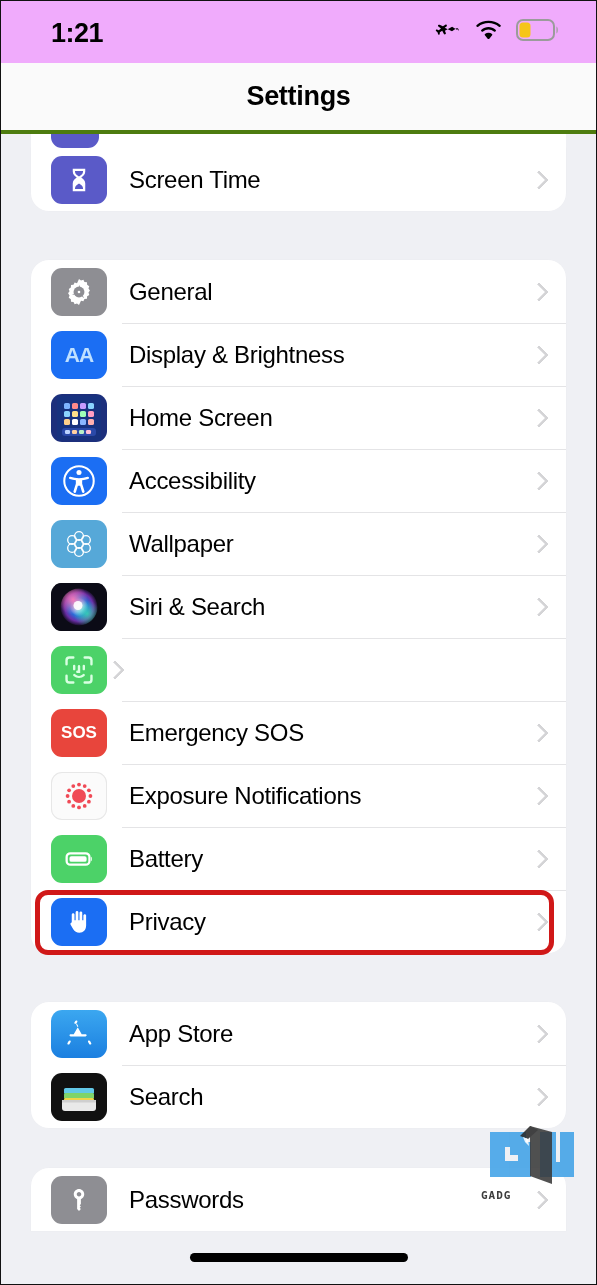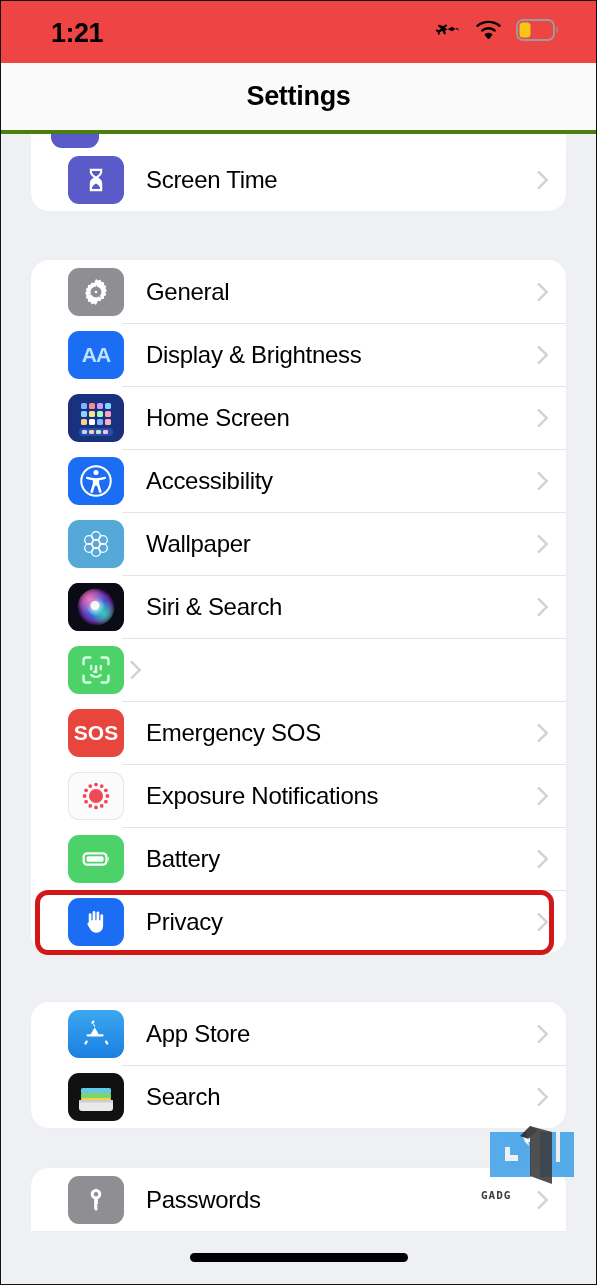--- a/index.html
+++ b/index.html
@@ -13,21 +13,21 @@
   }
   #phone {
     position:absolute; inset:0;
     background:#eff0f4;
     overflow:hidden;
   }
 
   
   .statusbar {
     position:absolute; top:0; left:0; width:100%; height:62px;
-    background:#ef4444;
+    background:#f0abfc;
     display:flex; align-items:center; justify-content:space-between;
     padding:0 36px 0 50px;
     z-index:30;
   }
   .sb-time {
     font-size:27px; font-weight:700; color:#000; letter-spacing:-0.5px;
     margin-top:2px;
   }
   .sb-right { display:flex; align-items:center; gap:13px; }
 
@@ -63,21 +63,21 @@
     overflow:hidden;
     box-shadow:0 0 0 .5px rgba(0,0,0,.015);
   }
   .card.clip-top { border-top-left-radius:0; border-top-right-radius:0; }
   .card.clip-bot { border-bottom-left-radius:0; border-bottom-right-radius:0; }
 
   .row {
     position:relative;
     display:flex; align-items:center;
     height:63px;
-    padding-left:37px;
+    padding-left:20px;
     padding-right:22px;
   }
   .row + .row::before {
     content:""; position:absolute; left:91px; right:0; top:0;
     height:1px; background:#e4e4e6;
   }
   .row-label {
     flex:1;
     font-size:24px;
     color:#000;
@@ -326,21 +326,21 @@
               <path d="M12 9.4v3.8h-1.2"></path>
               <path d="M8.7 15.6c1.9 1.7 4.7 1.7 6.6 0"></path>
             </g>
           </svg>
         </span>
         <span class="chev"></span>
       </div>
 
       <div class="row">
         <span class="ic" style="background:#e8453c;">
-          <span style="font-size:21px;font-weight:700;color:#fff;letter-spacing:0px;line-height:1;font-family:'Liberation Sans',sans-serif;">SOS</span>
+          <span style="font-size:17px;font-weight:700;color:#fff;letter-spacing:0px;line-height:1;font-family:'Liberation Sans',sans-serif;">SOS</span>
         </span>
         <span class="row-label">Emergency SOS</span>
         <span class="chev"></span>
       </div>
 
       <div class="row">
         <span class="ic" style="background:#fbfbfb;box-shadow:inset 0 0 0 1px #e7e7e7;">
           <svg width="40" height="40" viewBox="0 0 40 40">
             <circle cx="20" cy="20" r="7" fill="#f04a56"></circle>
             <g fill="#f04a56">

